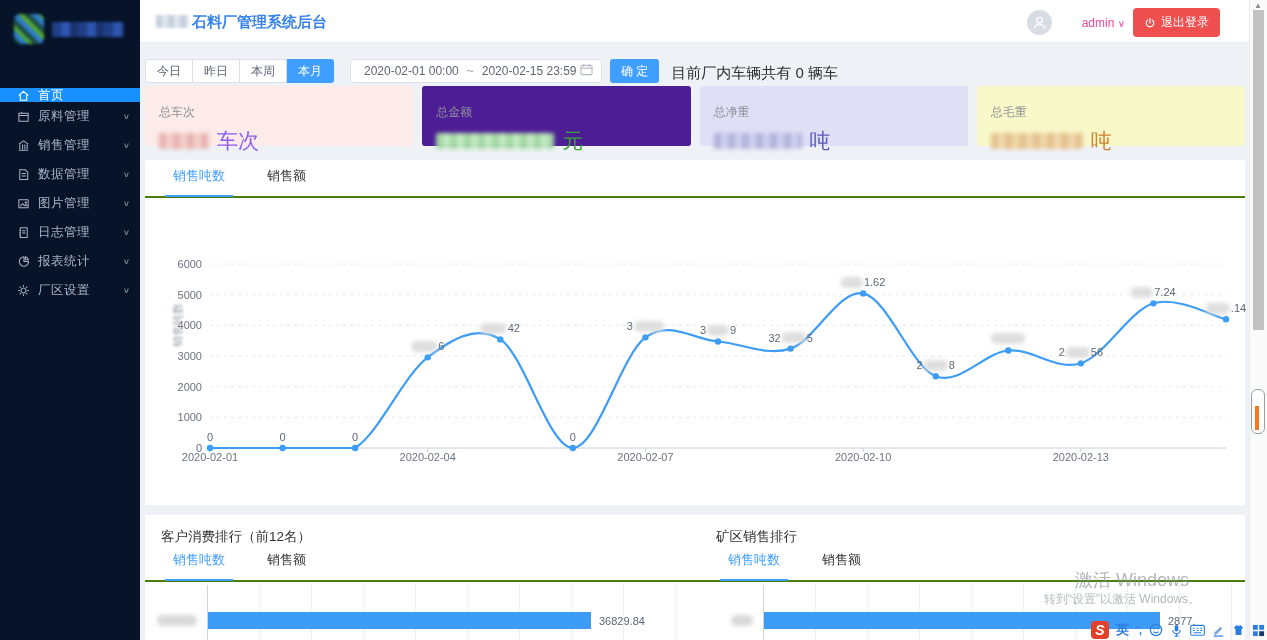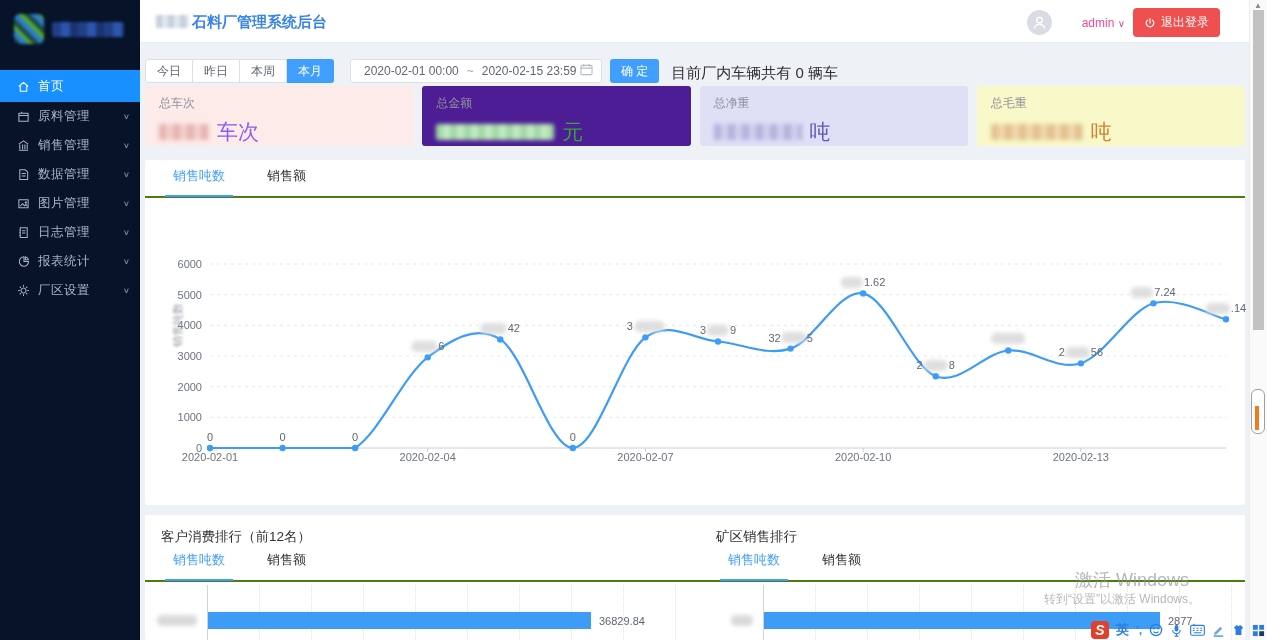--- a/index.html
+++ b/index.html
@@ -9,21 +9,21 @@
   .sidebar{position:absolute;left:0;top:0;width:140px;height:640px;background:#061328;z-index:5;}
   .logo{position:absolute;left:0;top:0;width:140px;height:58px;}
   .logo-mark{position:absolute;left:14px;top:14px;width:30px;height:30px;border-radius:6px;
              background:repeating-linear-gradient(45deg,#1d4e46 0 5px,#2e7bd0 5px 10px,#53a82e 10px 14px);
              filter:blur(1.5px);}
   .logo-text{position:absolute;left:52px;top:22px;width:72px;height:15px;border-radius:2px;
              background:repeating-linear-gradient(90deg,#203f86 0 9px,#2d55ae 9px 18px,#1b3470 18px 26px);
              filter:blur(1.8px);}
   .menu{position:absolute;left:0;top:70px;width:140px;}
   .menu-item{height:29px;display:flex;align-items:center;padding:0 10px 0 17px;color:#a9b4c9;cursor:pointer;}
-  .menu-item.active{background:#1890ff;color:#fff;height:32px;}
+  .menu-item.active{background:#1890ff;color:#fff;height:14px;margin-top:18px;}
   .menu-item .mi-icon{width:13px;height:13px;margin-right:8px;flex:0 0 13px;}
   .menu-item .mi-label{flex:1;font-size:12.5px;letter-spacing:.5px;}
   .menu-item .mi-caret{font-size:10px;color:#7f8aa3;transform:scaleY(.8);}
   
   .hdr{position:absolute;left:140px;top:0;width:1110px;height:42px;background:#fff;border-bottom:1px solid #e9edf2;z-index:3;}
   .hdr-title{position:absolute;left:52px;top:13px;font-size:15px;font-weight:bold;color:#3884ea;}
   .hdr-title-redact{position:absolute;left:16px;top:15px;width:33px;height:13px;border-radius:2px;
                     background:repeating-linear-gradient(90deg,#c6d0dc 0 6px,#dfe6ee 6px 12px);filter:blur(1.5px);}
   .hdr-right{position:absolute;right:30px;top:8px;display:flex;align-items:center;gap:8px;}
   .avatar{width:25px;height:25px;border-radius:50%;background:#d9dde3;display:flex;align-items:center;justify-content:center;}
@@ -40,21 +40,21 @@
   .qbtn.active{background:#409eff;border-color:#409eff;color:#fff;}
   .daterange{margin-left:16px;width:252px;height:24px;background:#fff;border:1px solid #dcdfe6;border-radius:3px;
              display:flex;align-items:center;padding:0 8px 0 13px;box-sizing:border-box;color:#5f6673;}
   .daterange .sep{margin:0 8px;color:#9aa2af;}
   .daterange .cal{margin-left:auto;}
   .confirm-btn{margin-left:8px;height:24px;padding:0 11px;background:#409eff;color:#fff;border:none;border-radius:3px;
                font-size:12px;cursor:pointer;}
   .veh-info{margin-left:12px;font-size:15px;color:#303133;}
   
   .cards{position:absolute;left:145px;top:86px;width:1100px;display:flex;gap:9px;}
-  .card{flex:1;height:60px;border-radius:3px;padding:9px 14px;box-sizing:border-box;}
+  .card{flex:1;height:60px;border-radius:3px;padding:18px 14px;box-sizing:border-box;}
   .card .c-label{font-size:12px;color:#8f9298;}
   .card .c-val{margin-top:6px;display:flex;align-items:center;gap:8px;font-size:21px;}
   .redact{display:inline-block;height:16px;border-radius:2px;filter:blur(2.2px);}
   .card.red{background:#fcebe9;}   .card.red .c-val{color:#8b5cf6;}
   .card.red .redact{background:repeating-linear-gradient(90deg,#e7b3af 0 7px,#f3cfcb 7px 14px);}
   .card.green{background:#4c1d95;} .card.green .c-val{color:#38a438;}
   .card.green .redact{background:repeating-linear-gradient(90deg,#a4d8a4 0 7px,#c2eac2 7px 14px);}
   .card.purple{background:#dfdff6;}.card.purple .c-val{color:#5a5abd;}
   .card.purple .redact{background:repeating-linear-gradient(90deg,#b2b2dc 0 7px,#cfcfee 7px 14px);}
   .card.yellow{background:#f8f8c9;}.card.yellow .c-val{color:#d1812f;}

